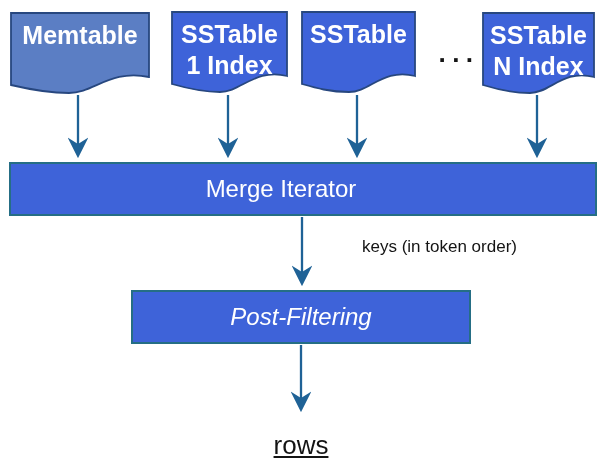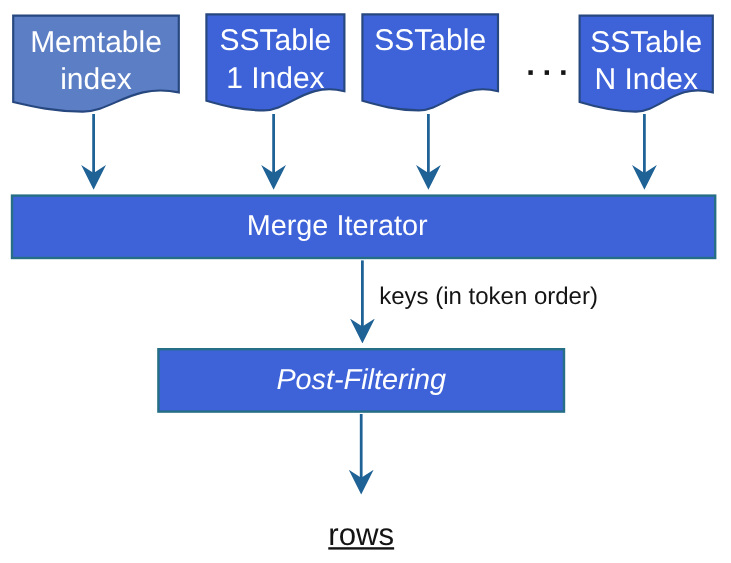--- a/index.html
+++ b/index.html
@@ -29,31 +29,33 @@
     justify-content: center;
     text-align: center;
     pointer-events: none;
   }
   .doc-label {
     color: #ffffff;
     font-size: 25px;
     line-height: 31px;
     flex-direction: column;
     justify-content: flex-start;
+    font-weight: bold;
   }
   .box-label {
     color: #ffffff;
     font-size: 24px;
   }
   .edge-label {
     color: #141414;
-    font-size: 20px;
+    font-size: 17px;
     justify-content: flex-start;
     text-align: center;
     white-space: nowrap;
+    margin-left: 46px;
   }
   .output-label {
     color: #141414;
     font-size: 26px;
     text-decoration: underline;
   }
   .ellipsis-label {
     color: #141414;
     font-size: 26px;
     font-weight: bold;
@@ -83,21 +85,20 @@
     <line x1="78" y1="95" x2="78" y2="153" stroke-width="2.3" marker-end="url(#arrowhead)" stroke="#1F6296"></line>
     <line x1="228" y1="95" x2="228" y2="153" stroke-width="2.3" marker-end="url(#arrowhead)" stroke="#1F6296"></line>
     <line x1="357" y1="95" x2="357" y2="153" stroke-width="2.3" marker-end="url(#arrowhead)" stroke="#1F6296"></line>
     <line x1="537" y1="95" x2="537" y2="153" stroke-width="2.3" marker-end="url(#arrowhead)" stroke="#1F6296"></line>
     <line x1="302" y1="217" x2="302" y2="281" stroke-width="2.3" marker-end="url(#arrowhead)" stroke="#1F6296"></line>
     <line x1="301" y1="345" x2="301" y2="407" stroke-width="2.3" marker-end="url(#arrowhead)" stroke="#1F6296"></line>
   </svg>
 
   <div class="label doc-label" style="left:11px; top:20px; width:138px;">
     <span>Memtable</span>
-    <span>index</span>
   </div>
 
   <div class="label doc-label" style="left:172px; top:19px; width:115px;">
     <span>SSTable</span>
     <span>1 Index</span>
   </div>
 
   <div class="label doc-label" style="left:302px; top:19px; width:113px;">
     <span>SSTable</span>
   </div>

